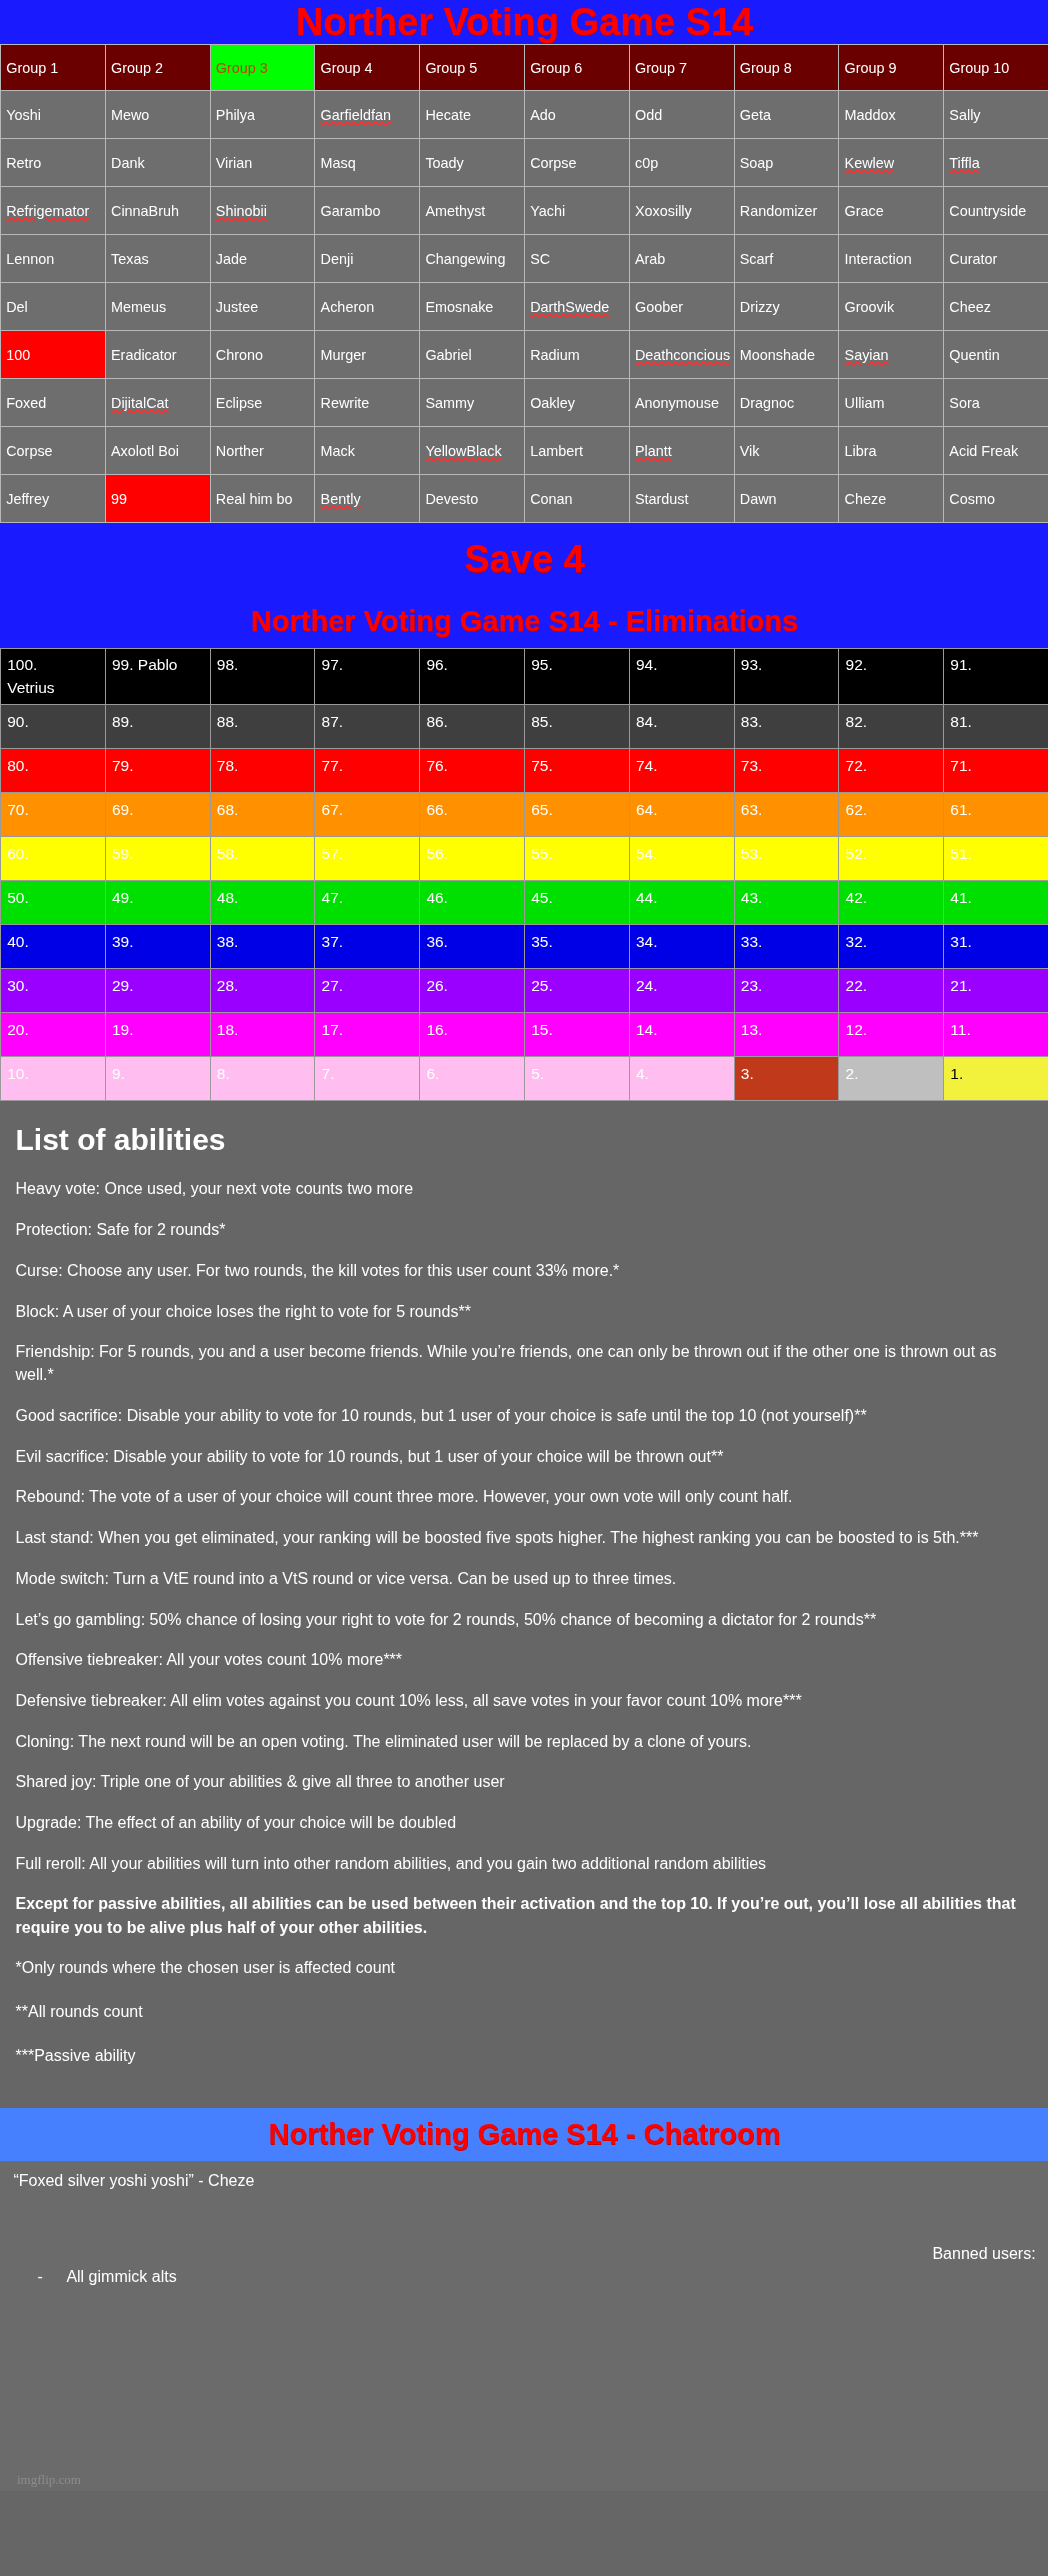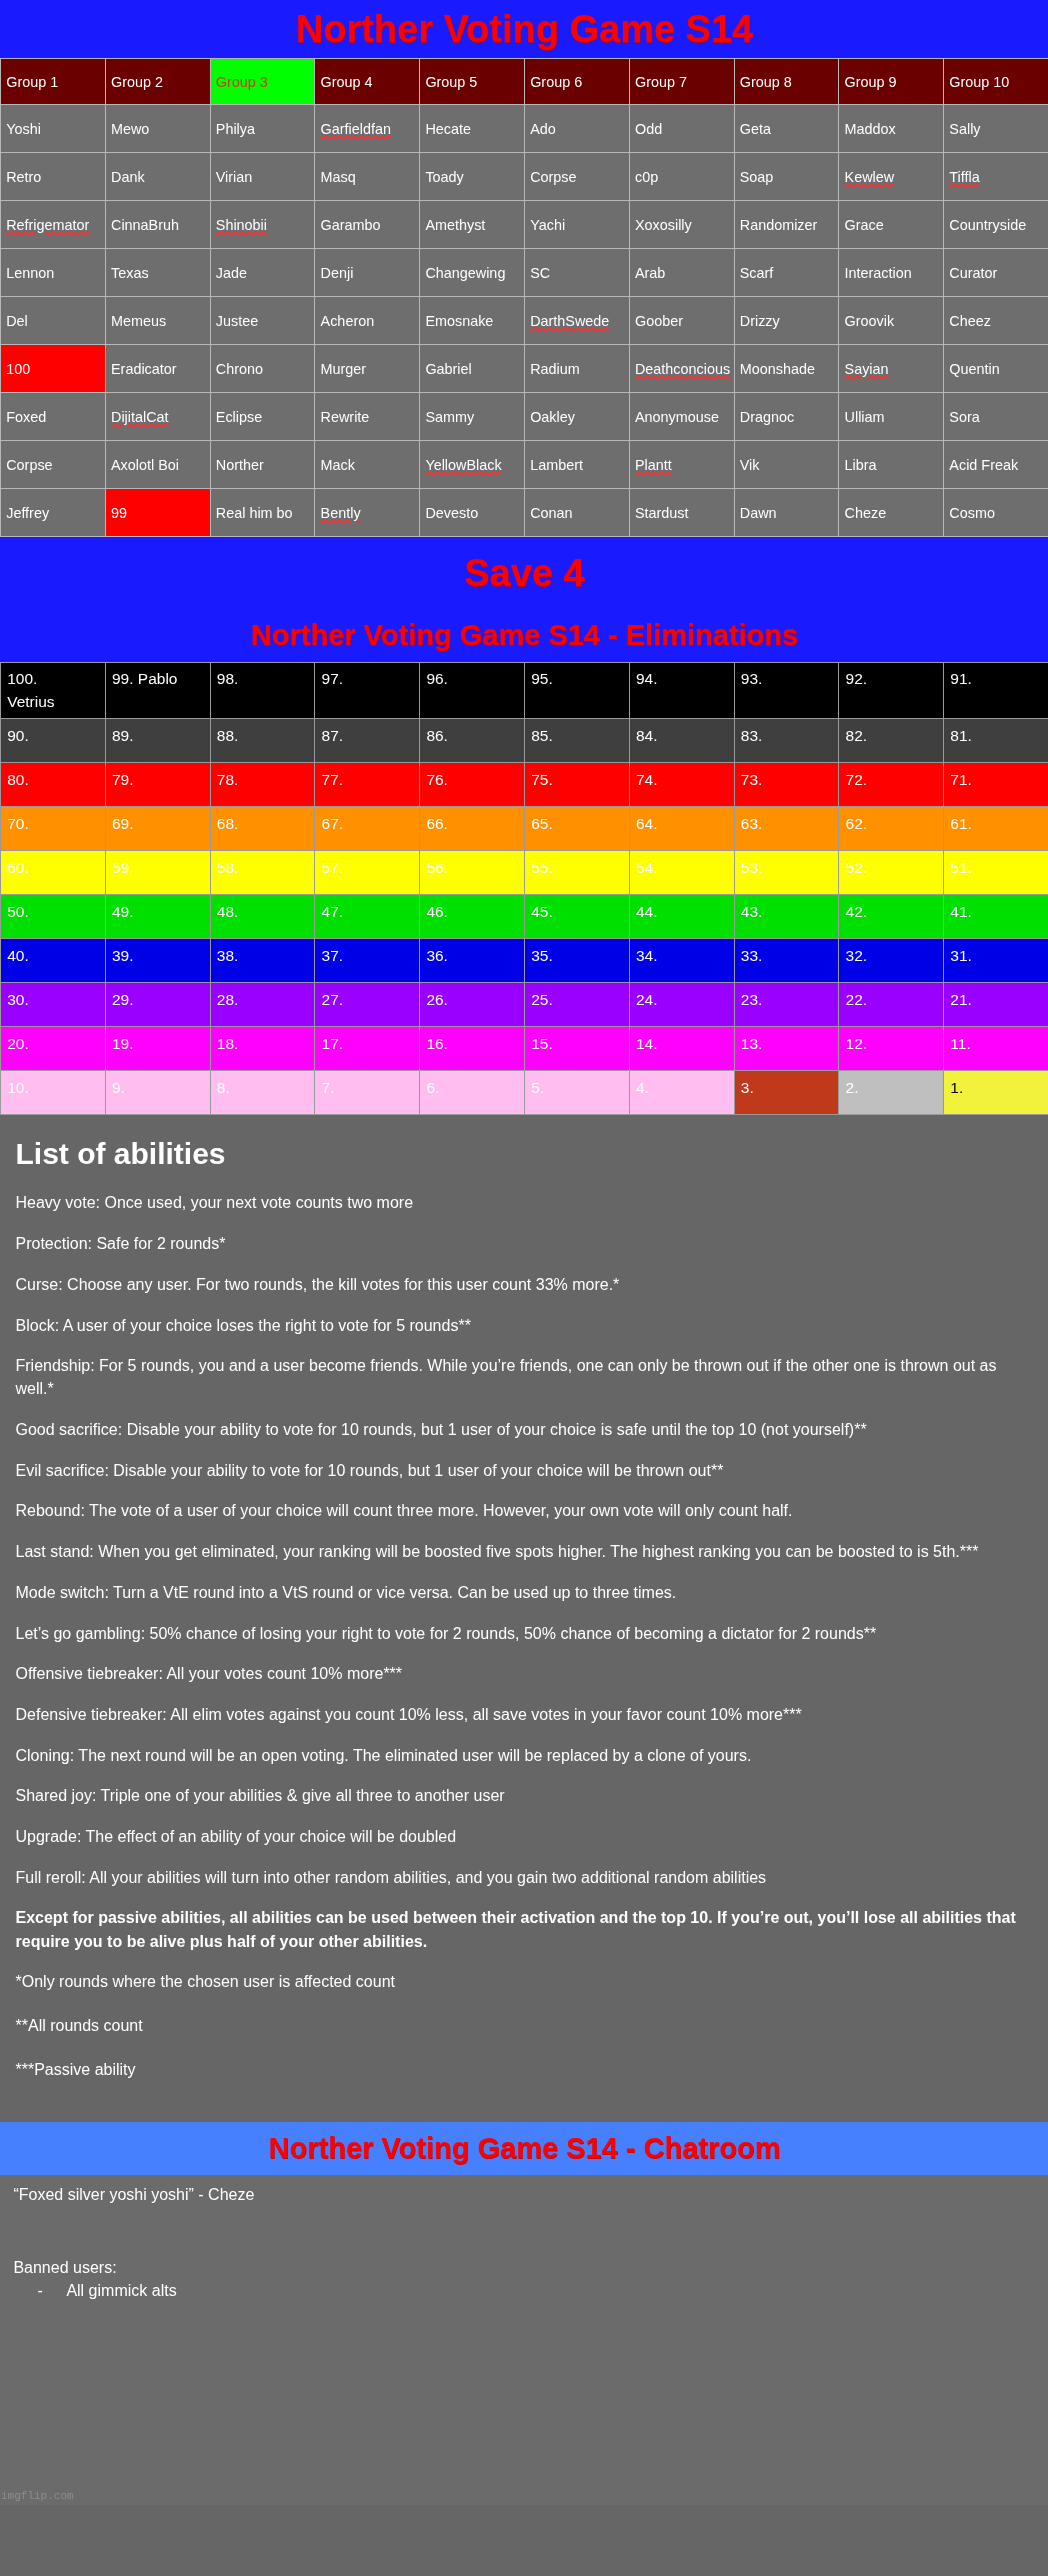--- a/index.html
+++ b/index.html
@@ -20,21 +20,21 @@
     align-items: center;
     justify-content: center;
   }
   .banner-title {
     color: #ff0000;
     font-weight: bold;
     letter-spacing: 0px;
     line-height: 1.0;
     text-shadow: 0.5px 0.5px 0 #cc0000;
   }
-  #main-banner { height: 58px; }
+  #main-banner { height: 44px; }
   #main-banner .banner-title { font-size: 38px; }
 
   #save-banner { height: 72px; background:#1a1aff; }
   #save-banner .banner-title { font-size: 38px; }
 
   #elim-banner { height: 53px; background:#1a1aff; }
   #elim-banner .banner-title { font-size: 29px; }
 
   #chat-banner { height: 53px; background:#4680ff; }
   #chat-banner .banner-title { font-size: 29px; }
@@ -128,31 +128,31 @@
 
   
   #chatroom {
     background:#6b6b6b;
     padding: 11.3px 13.4px;
     min-height: 330px;
     position: relative;
   }
   .chat-line { font-size: 16px; margin: 0 0 11.3px 0; }
   .chat-spacer { height: 43px; }
-  .banned-title { font-size: 16px; margin: 0 0 5.2px 0; }
+  .banned-title { font-size: 16px; margin: 0 0 5.2px 0; text-align: right; }
   .banned-item { font-size: 16px; margin: 0 0 0 24px; }
   .banned-item .dash { display:inline-block; width:29px; }
 
   #watermark {
     position: absolute;
-    left: 1px;
+    left: 17px;
     bottom: 3.1px;
-    font-size: 11px;
+    font-size: 13px;
     color: #8d8d8d;
-    font-family: Liberation Mono, monospace;
+    font-family: Liberation Serif, serif;
   }
 </style>
 </head>
 <body>
 
 <div class="banner" id="main-banner">
   <div class="banner-title">Norther Voting Game S14</div>
 </div>
 
 <table class="grid" id="groups-table">

